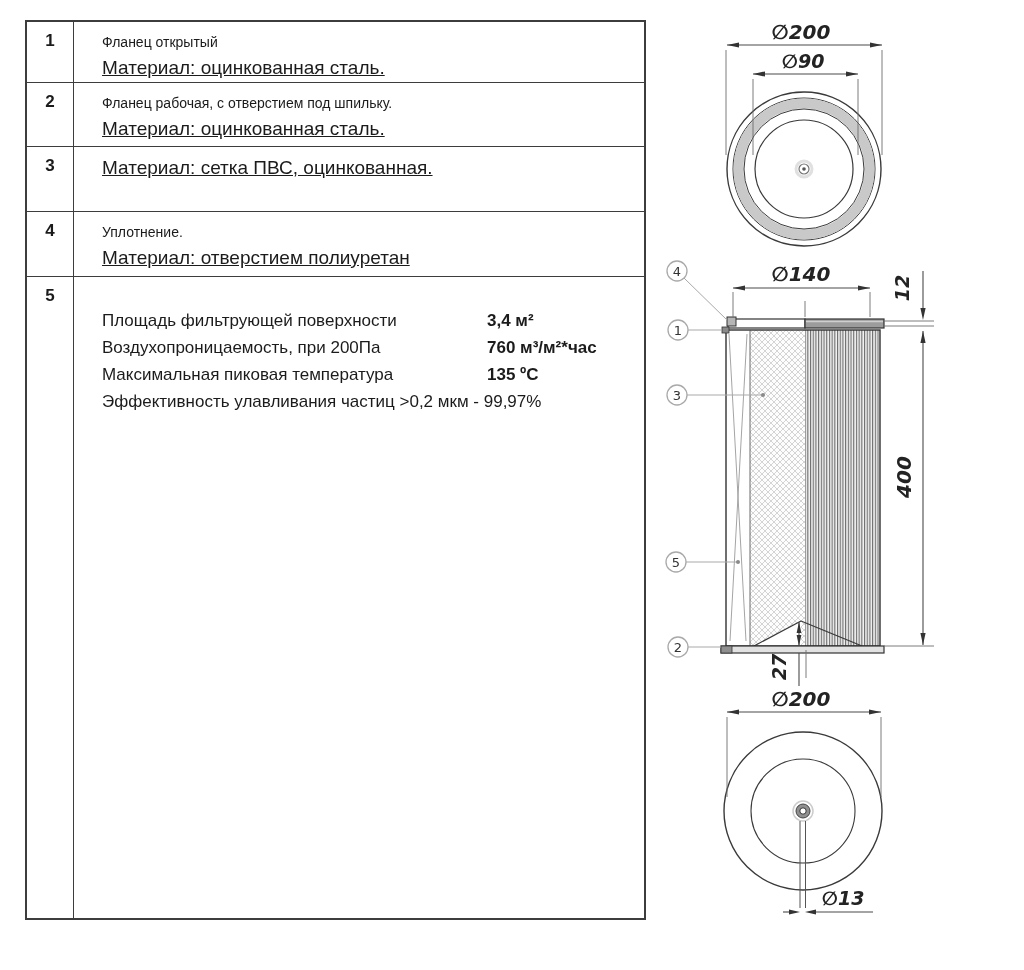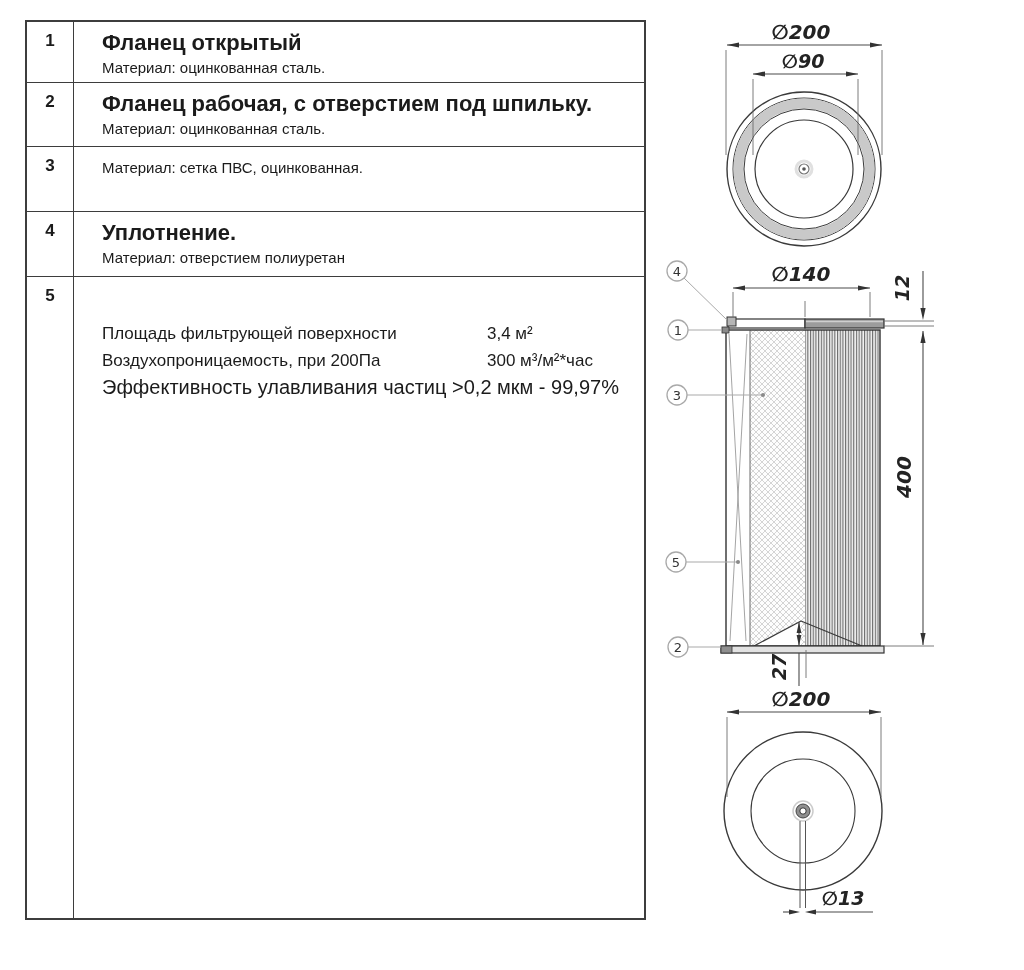--- a/index.html
+++ b/index.html
@@ -7,27 +7,27 @@
         font-family:"Liberation Sans",sans-serif;color:#1b1b1b;}
 
   
   #parts-table{position:absolute;left:25px;top:20px;width:621px;height:900px;
                border:2px solid #3d3d3d;box-sizing:border-box;}
   .trow{display:flex;border-bottom:1.6px solid #3d3d3d;box-sizing:border-box;}
   .trow:last-child{border-bottom:none;}
   .tnum{width:47px;flex:0 0 47px;border-right:1.6px solid #3d3d3d;box-sizing:border-box;
         text-align:center;font-weight:bold;font-size:17px;padding-top:9px;}
   .tdesc{flex:1;padding:8px 10px 0 28px;box-sizing:border-box;}
-  .ttitle{font-weight:bold;font-size:22px;line-height:25px;}
-  .tsub{font-size:15px;line-height:25px;}
-  .specs{margin-top:35px;}
+  .ttitle{font-weight:normal;font-size:14px;line-height:25px;}
+  .tsub{font-size:19px;line-height:25px;text-decoration:underline;}
+  .specs{margin-top:22px;}
   .spec-line{display:flex;font-size:17px;line-height:27px;}
   .spec-label{flex:0 0 385px;}
-  .spec-value{flex:1;}
-  .spec-note{font-size:20px;line-height:27px;}
+  .spec-value{flex:1;font-weight:bold;}
+  .spec-note{font-size:17px;line-height:27px;}
 
   
   #drawing{position:absolute;left:650px;top:0;width:374px;height:970px;}
   .ln{stroke:#3a3a3a;fill:none;}
   .dimln{stroke:#4a4a4a;stroke-width:1.1;fill:none;}
   .extln{stroke:#6e6e6e;stroke-width:0.9;fill:none;}
   .arrow{fill:#333;stroke:none;}
   .dim{font-family:"DejaVu Sans",sans-serif;font-style:italic;font-weight:600;
        font-size:20px;fill:#232323;}
   .dim-s{font-size:19px;}
@@ -76,21 +76,25 @@
     <div class="trow" style="height:641px">
       <div class="tnum">5</div>
       <div class="tdesc">
         <div class="specs">
           <div class="spec-line">
             <span class="spec-label">Площадь фильтрующей поверхности</span>
             <span class="spec-value">3,4 м²</span>
           </div>
           <div class="spec-line">
             <span class="spec-label">Воздухопроницаемость, при 200Па</span>
-            <span class="spec-value">300 м³/м²*час</span>
+            <span class="spec-value">760 м³/м²*час</span>
+          </div>
+          <div class="spec-line">
+            <span class="spec-label">Максимальная пиковая температура</span>
+            <span class="spec-value">135 ºС</span>
           </div>
           <div class="spec-note">Эффективность улавливания частиц &gt;0,2 мкм - 99,97%</div>
         </div>
       </div>
     </div>
 
   </div>
 
   <svg id="drawing" viewBox="650 0 374 970" width="374" height="970" xmlns="http://www.w3.org/2000/svg">
     <defs>

